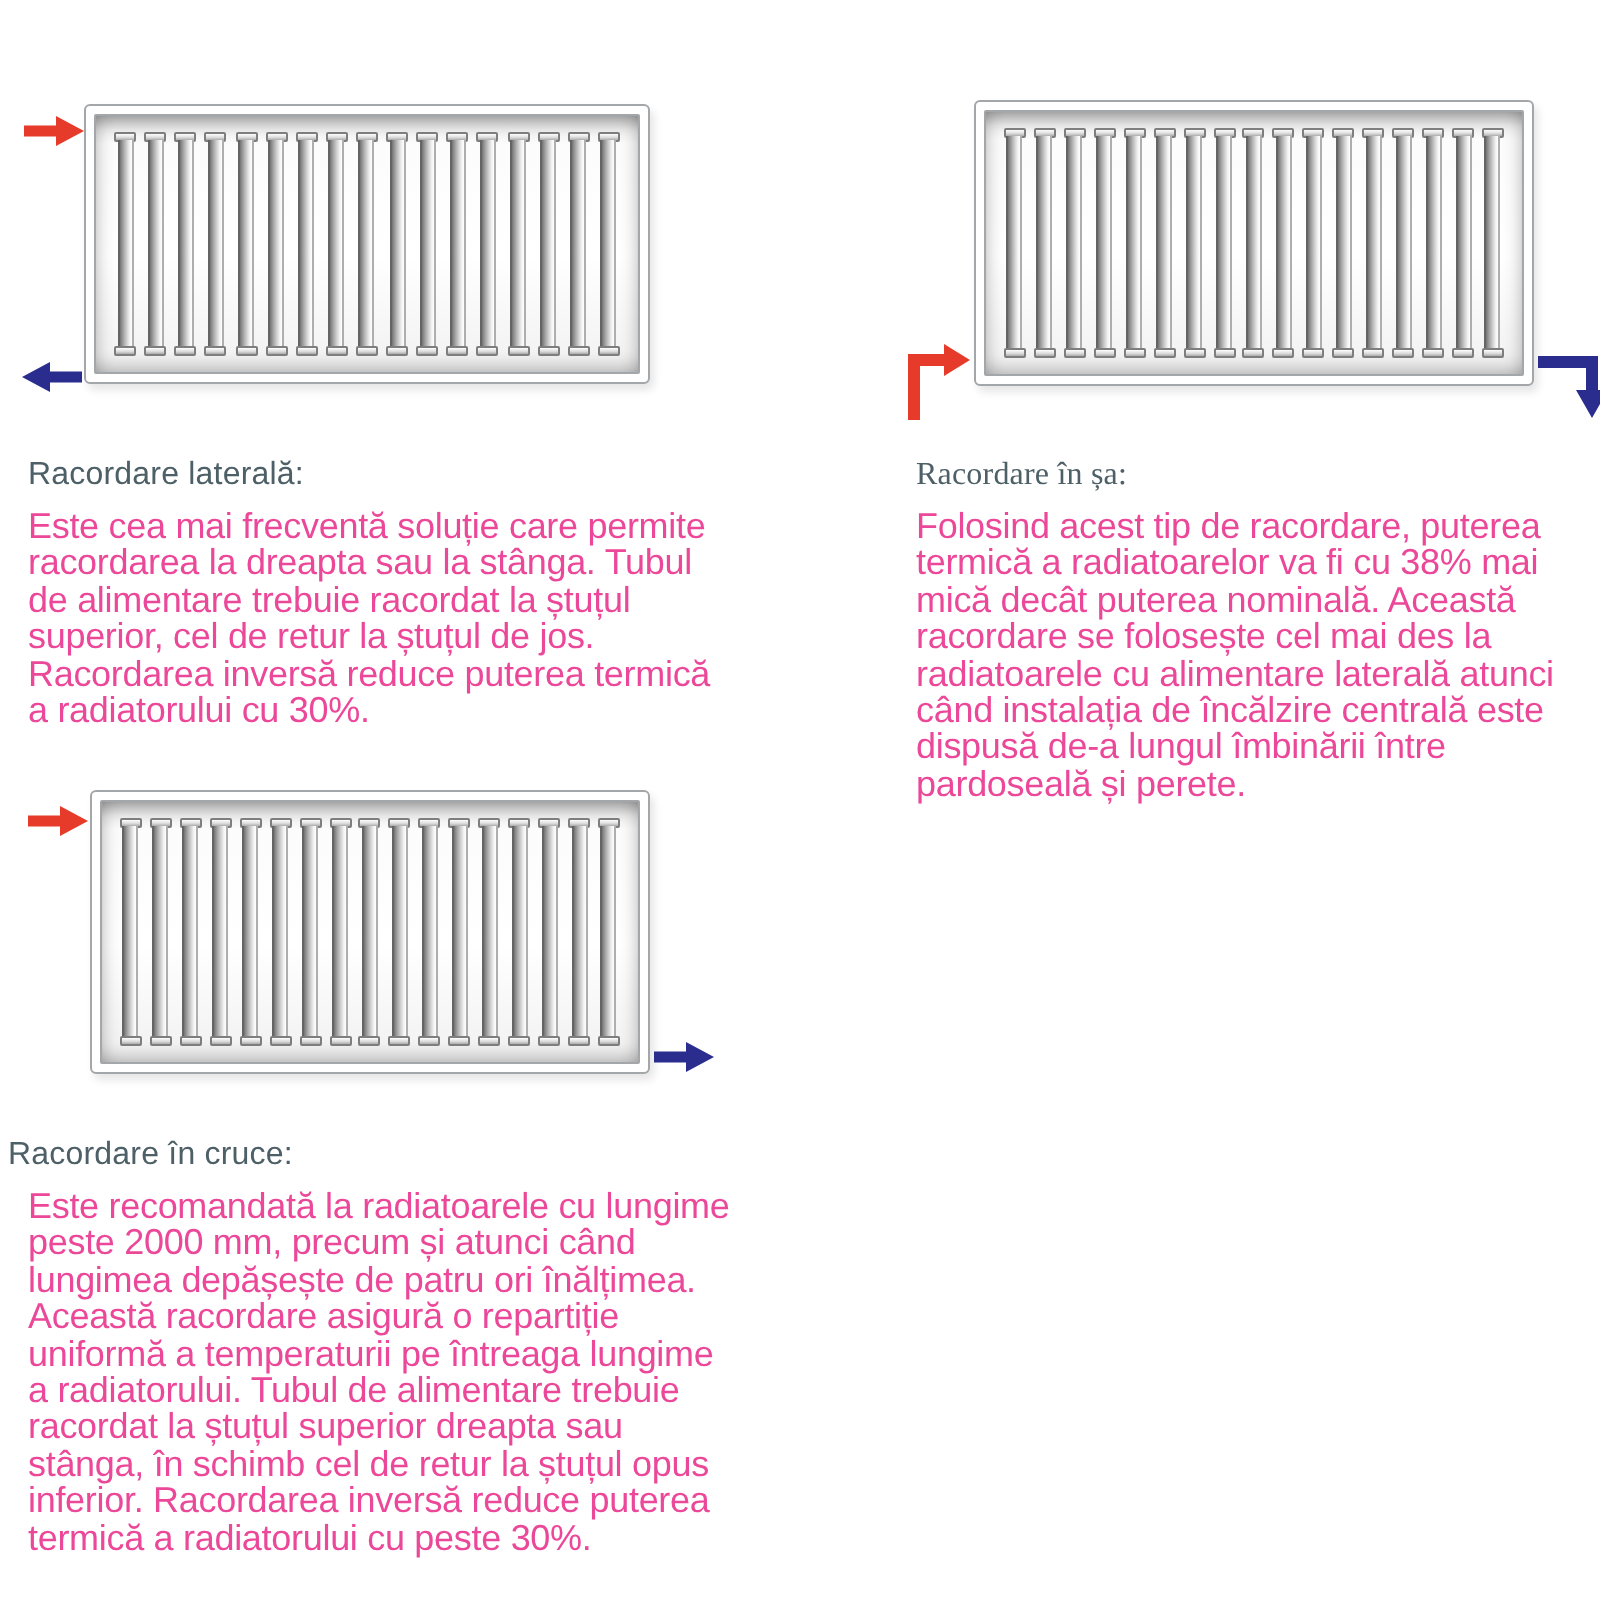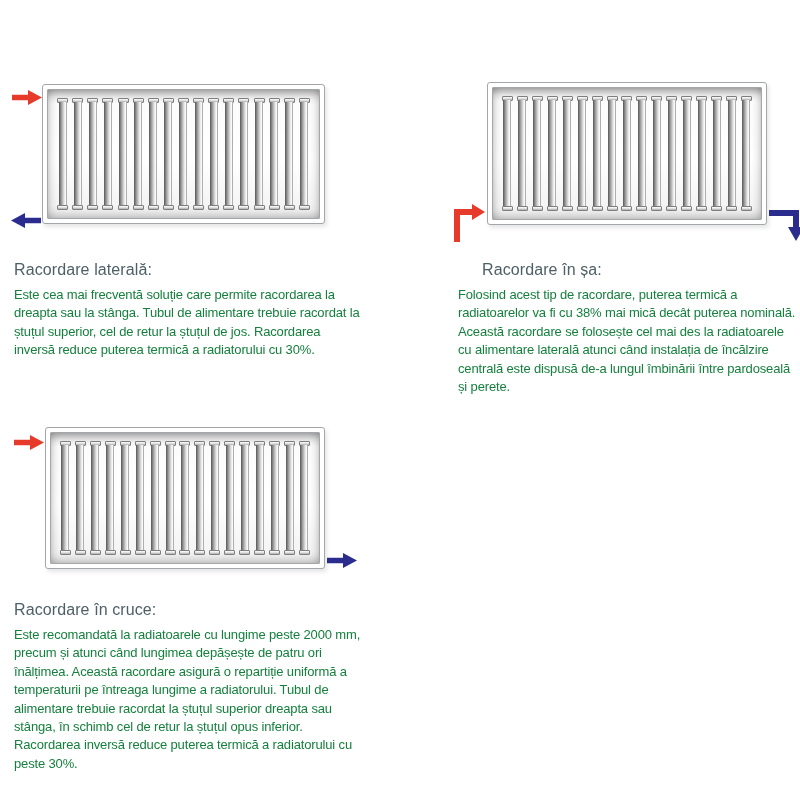--- a/index.html
+++ b/index.html
@@ -3,21 +3,21 @@
 <meta charset="utf-8">
 <style>
   html,body{margin:0;padding:0;}
   body{
     width:800px;height:800px;
     background:#ffffff;
     font-family:"Liberation Sans", sans-serif;
     position:relative;
     overflow:hidden;
   }
-  .canvas{position:absolute;inset:0;width:800px;height:684px;background:#ffffff;margin-top:32px;}
+  .canvas{position:absolute;inset:0;width:800px;height:684px;background:#ffffff;}
 
   
   .radiator{
     position:absolute;
     box-sizing:border-box;
     background:#ffffff;
     border:1px solid #a3a7aa;
     border-radius:3px;
     padding:4px;
     box-shadow:2px 3px 4px rgba(0,0,0,.10);
@@ -59,23 +59,23 @@
   
   .heading{
     position:absolute;
     font-size:16px;
     line-height:19px;
     color:#4e6067;
     letter-spacing:0.1px;
   }
   .body-text{
     position:absolute;
-    font-size:13px;
+    font-size:18px;
     line-height:18.4px;
-    color:#15803d;
+    color:#ec4899;
     letter-spacing:-0.15px;
   }
 </style>
 </head>
 <body>
 
 <div class="canvas">
 
   <div>
     <svg class="arrow" style="left:12px;top:57px;" width="31" height="17" viewBox="0 0 31 17">
@@ -266,21 +266,21 @@
             <i class="cap"></i>
           </span>
         </div>
     </div>
     <svg class="arrow" style="left:452px;top:172px;" width="34" height="38" viewBox="0 0 34 38">
       <path d="M2 38 V5 H20 V0 L33 8 L20 16 V11 H8 V38 Z" fill="#e63b2a"></path>
     </svg>
     <svg class="arrow" style="left:769px;top:176px;" width="36" height="34" viewBox="0 0 36 34">
       <path d="M0 2 H30 V19 H35 L27 33 L19 19 H24 V8 H0 Z" fill="#2a2d8e"></path>
     </svg>
-    <div class="heading" style="left:482px;top:228px;">Racordare în șa:</div>
+    <div class="heading" style="left:458px;top:228px;font-family:Liberation Serif, serif;">Racordare în șa:</div>
     <div class="body-text" style="left:458px;top:254px;width:342px;">Folosind acest tip de racordare, puterea termică a radiatoarelor va fi cu 38% mai mică decât puterea nominală. Această racordare se folosește cel mai des la radiatoarele cu alimentare laterală atunci când instalația de încălzire centrală este dispusă de-a lungul îmbinării între pardoseală și perete.</div>
   </div>
 
   <div>
     <svg class="arrow" style="left:14px;top:402px;" width="31" height="17" viewBox="0 0 31 17">
       <path d="M0 5.8 H16 V1 L30 8.5 L16 16 V11.2 H0 Z" fill="#e63b2a"></path>
     </svg>
     <div class="radiator" style="left:45px;top:395px;width:280px;height:142px;">
       <div class="rad-core">
           <span class="fin">
@@ -366,17 +366,17 @@
           <span class="fin">
             <i class="cap"></i>
             <i class="shaft"></i>
             <i class="cap"></i>
           </span>
         </div>
     </div>
     <svg class="arrow" style="left:327px;top:520px;" width="31" height="17" viewBox="0 0 31 17">
       <path d="M0 5.8 H16 V1 L30 8.5 L16 16 V11.2 H0 Z" fill="#2a2d8e"></path>
     </svg>
-    <div class="heading" style="left:14px;top:568px;">Racordare în cruce:</div>
+    <div class="heading" style="left:4px;top:568px;">Racordare în cruce:</div>
     <div class="body-text" style="left:14px;top:594px;width:356px;">Este recomandată la radiatoarele cu lungime peste 2000 mm, precum și atunci când lungimea depășește de patru ori înălțimea. Această racordare asigură o repartiție uniformă a temperaturii pe întreaga lungime a radiatorului. Tubul de alimentare trebuie racordat la ștuțul superior dreapta sau stânga, în schimb cel de retur la ștuțul opus inferior. Racordarea inversă reduce puterea termică a radiatorului cu peste 30%.</div>
   </div>
 
 </div>
 
 </body></html>

